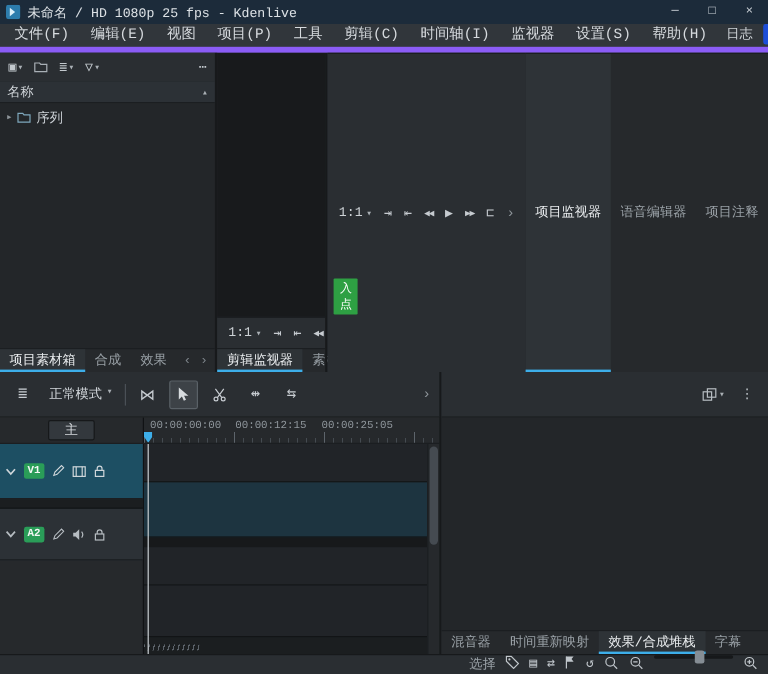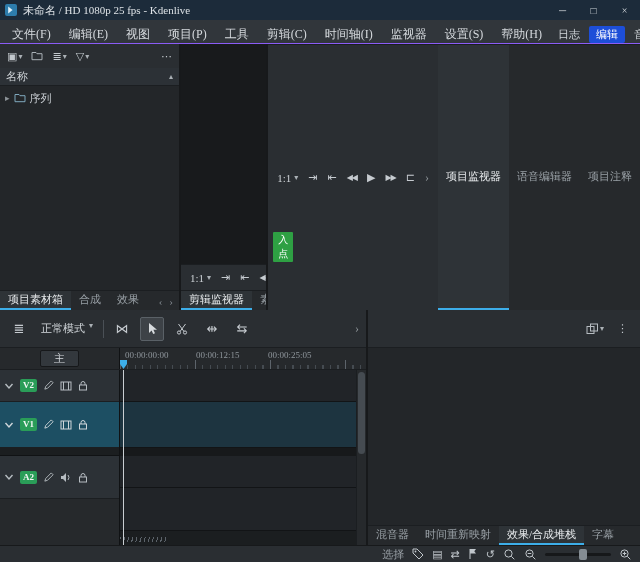--- a/index.html
+++ b/index.html
@@ -1,27 +1,27 @@
 <!DOCTYPE html>
 <html><head>
 <meta charset="utf-8">
 <style>
   *{margin:0;padding:0;box-sizing:border-box}
   html,body{width:640px;height:562px;overflow:hidden;background:#17191b}
   .app{width:640px;height:562px;display:flex;flex-direction:column;
-       font-family:Liberation Serif, serif;color:#ced3d8;font-size:12px;background:#2a2e32}
+       font-family:Liberation Mono, monospace;color:#ced3d8;font-size:12px;background:#2a2e32}
 
   
   .titlebar{flex:0 0 20px;background:#1c2b3a;display:flex;align-items:center;gap:6px;padding-left:5px}
   .titlebar .title{font-size:11px;color:#dde2e6;white-space:nowrap}
   .win-controls{margin-left:auto;display:flex;height:100%}
   .win-btn{width:31px;display:flex;align-items:center;justify-content:center;font-size:10px;color:#ccd2d7}
 
   
-  .menubar{flex:0 0 24px;background:#31363b;display:flex;align-items:flex-end;padding:0 3px;border-bottom:1px solid #8b5cf6}
+  .menubar{flex:0 0 24px;background:#31363b;display:flex;align-items:flex-start;padding:0 3px;border-bottom:5px solid #8b5cf6}
   .menu-item{padding:0 9px;font-size:12px;color:#d6dade;white-space:nowrap}
   .workspaces{margin-left:auto;display:flex;gap:2px;align-items:center;padding-right:3px}
   .ws-btn{padding:1px 7px;font-size:11px;color:#cfd4d8;border-radius:2px;white-space:nowrap}
   .ws-btn.active{background:#1d4ed8;color:#fff}
 
   
   .upper{flex:0 0 266px;display:flex;min-height:0}
   .bin-panel{flex:0 0 181px;display:flex;flex-direction:column;background:#232629;border-right:2px solid #17191b}
   .bin-toolbar{flex:0 0 24px;background:#2a2e32;display:flex;align-items:center;gap:3px;padding:0 4px}
   .tb-btn{display:flex;align-items:center;justify-content:center;color:#c3c9ce;font-size:11px;padding:2px 3px;border-radius:2px}
@@ -95,21 +95,21 @@
   .zigzag{position:absolute;left:0;bottom:3px;width:46px;height:5px;
     background:repeating-linear-gradient(105deg,#5c636a 0 1px,transparent 1px 4px)}
   .vscroll{flex:0 0 10px;background:#26292c;border-left:1px solid #1b1e21;position:relative}
   .vthumb{position:absolute;top:2px;left:1px;right:1px;height:82px;background:#454b51;border-radius:4px}
 
   .right-pane{flex:0 0 272px;display:flex;flex-direction:column;background:#232629}
   .rp-toolbar{flex:0 0 38px;background:#2a2e32;border-bottom:1px solid #1b1e21;display:flex;align-items:center;justify-content:flex-end;gap:7px;padding:0 9px}
   .rp-body{flex:1}
 
   
-  .statusbar{flex:0 0 17px;background:#2a2e32;border-top:1px solid #17191b;display:flex;align-items:center;justify-content:flex-end;gap:8px;padding:0 8px;font-size:11px}
+  .statusbar{flex:0 0 17px;background:#2a2e32;border-top:1px solid #17191b;display:flex;align-items:flex-start;justify-content:flex-end;gap:8px;padding:0 8px;font-size:11px}
   .sb-text{color:#9aa1a7}
   .sb-btn{display:flex;align-items:center;color:#c0c6cb;font-size:11px}
   .sb-slider{width:66px;height:3px;background:#16181a;border-radius:2px;position:relative}
   .sb-handle{position:absolute;top:-4px;left:34px;width:8px;height:11px;background:#858d94;border-radius:2px}
 
   svg{display:block}
 </style>
 </head>
 <body>
 
@@ -290,43 +290,20 @@
           <span class="ruler-label" style="left:5px">00:00:00:00</span>
           <span class="ruler-label" style="left:76px">00:00:12:15</span>
           <span class="ruler-label" style="left:148px">00:00:25:05</span>
           <span class="ruler-ticks"></span>
           <span class="ruler-playhead"></span>
         </div>
       </div>
 
       <div class="tl-body">
         <div class="track-heads">
-          <div class="thead h32">
-            <svg width="10" height="8" viewBox="0 0 10 8">
-                <path d="M1.5 2l3.5 4 3.5-4" fill="none" stroke="#b6bcc1" stroke-width="1.4"></path>
-              </svg>
-            <span class="tbadge">V2</span>
-            <span class="ticon">
-                <svg width="11" height="11" viewBox="0 0 12 12">
-                  <path d="M2 10l1-3 6-6 2 2-6 6-3 1z" fill="none" stroke="#b6bcc1"></path>
-                </svg>
-              </span>
-            <span class="ticon">
-                <svg width="12" height="10" viewBox="0 0 12 10">
-                  <rect x="1" y="1" width="10" height="8" fill="none" stroke="#b6bcc1"></rect>
-                  <path d="M3.5 1v8M8.5 1v8" stroke="#b6bcc1"></path>
-                </svg>
-              </span>
-            <span class="ticon">
-                <svg width="10" height="11" viewBox="0 0 10 11">
-                  <rect x="1.5" y="5" width="7" height="5" fill="none" stroke="#b6bcc1"></rect>
-                  <path d="M3 5V3.5a2 2 0 014 0V5" fill="none" stroke="#b6bcc1"></path>
-                </svg>
-              </span>
-          </div>
           <div class="thead h46 selected">
             <svg width="10" height="8" viewBox="0 0 10 8">
                 <path d="M1.5 2l3.5 4 3.5-4" fill="none" stroke="#cfd6da" stroke-width="1.4"></path>
               </svg>
             <span class="tbadge">V1</span>
             <span class="ticon">
                 <svg width="11" height="11" viewBox="0 0 12 12">
                   <path d="M2 10l1-3 6-6 2 2-6 6-3 1z" fill="none" stroke="#cfd6da"></path>
                 </svg>
               </span>

